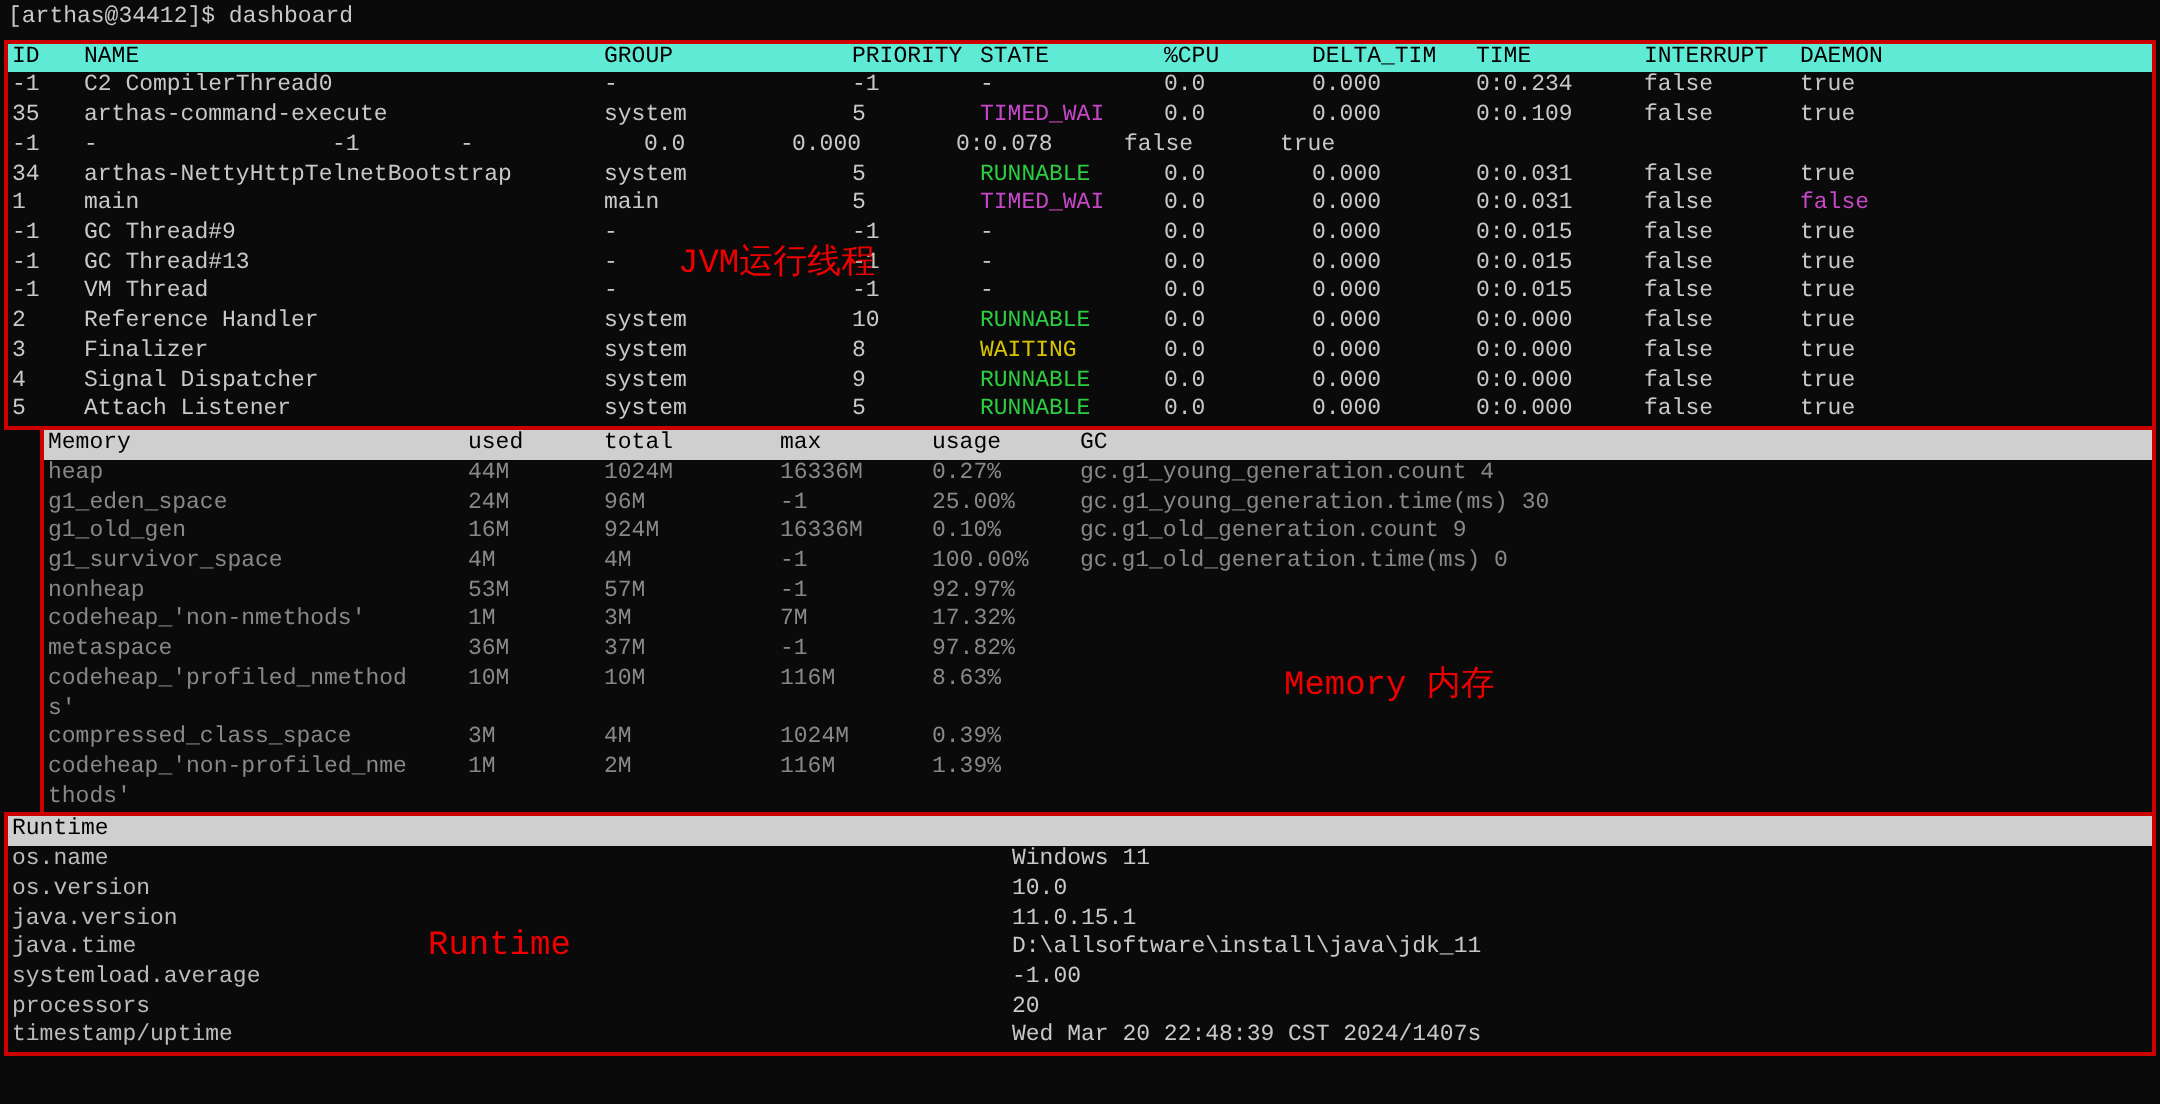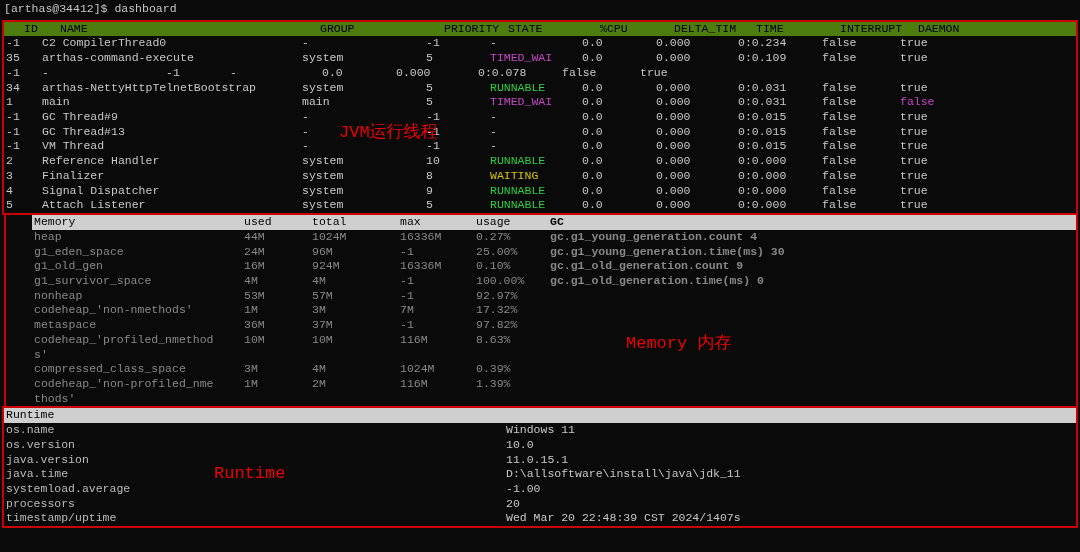--- a/index.html
+++ b/index.html
@@ -10,23 +10,23 @@
     font-size:11.5px;
     line-height:1.28;
     width:1080px;
     height:552px;
     overflow:hidden;
     position:relative;
   }
   .cmd { padding:2px 4px; color:#c8c8c8; }
   .box { border:2px solid #c00; position:relative; }
   .box1 { margin:1px 2px 0 2px; }
-  .box2 { margin:-2px 2px 0 4px; border-bottom:none;padding-left:26px;}
+  .box2 { margin:-2px 2px 0 20px; border-bottom:none;}
   .box3 { margin:0 2px 0 2px; }
-  .hdr  { background:#4d7c0f; color:#000; display:flex; padding:0 20px;}
+  .hdr  { background:#5eead4; color:#000; display:flex; padding:0 2px;}
   .row  { display:flex; padding:0 2px;}
   .c-id   { width:36px; }
   .c-name { width:260px; }
   .c-grp  { width:124px; }
   .c-pri  { width:64px; }
   .c-state{ width:92px; }
   .c-cpu  { width:74px; }
   .c-delta{ width:82px; }
   .c-time { width:84px; }
   .c-int  { width:78px; }
@@ -37,21 +37,21 @@
   .overlay{ position:absolute; color:#e00; font-weight:normal; font-size:17px; pointer-events:none;}
   .o1 { top:100px; left:335px; }
   .o2 { top:118px; left:620px; }
   .o3 { top:55px;  left:210px; }
   .memhead { display:flex; color:#888; padding:0 2px;}
   .m-name{ width:210px;}
   .m-used{ width:68px;}
   .m-tot { width:88px;}
   .m-max { width:76px;}
   .m-use { width:74px;}
-  .m-gc  { flex:1;font-weight:bold;}
+  .m-gc  { flex:1;}
   .rt-row{ display:flex; padding:0 2px;}
   .rt-k{ width:500px; color:#bbb;}
   .rt-v{ flex:1; color:#c8c8c8;}
   .rthead{ color:#888; padding:0 2px;}
 </style>
 </head>
 <body>
 
 <div class="cmd">[arthas@34412]$ dashboard</div>
 

